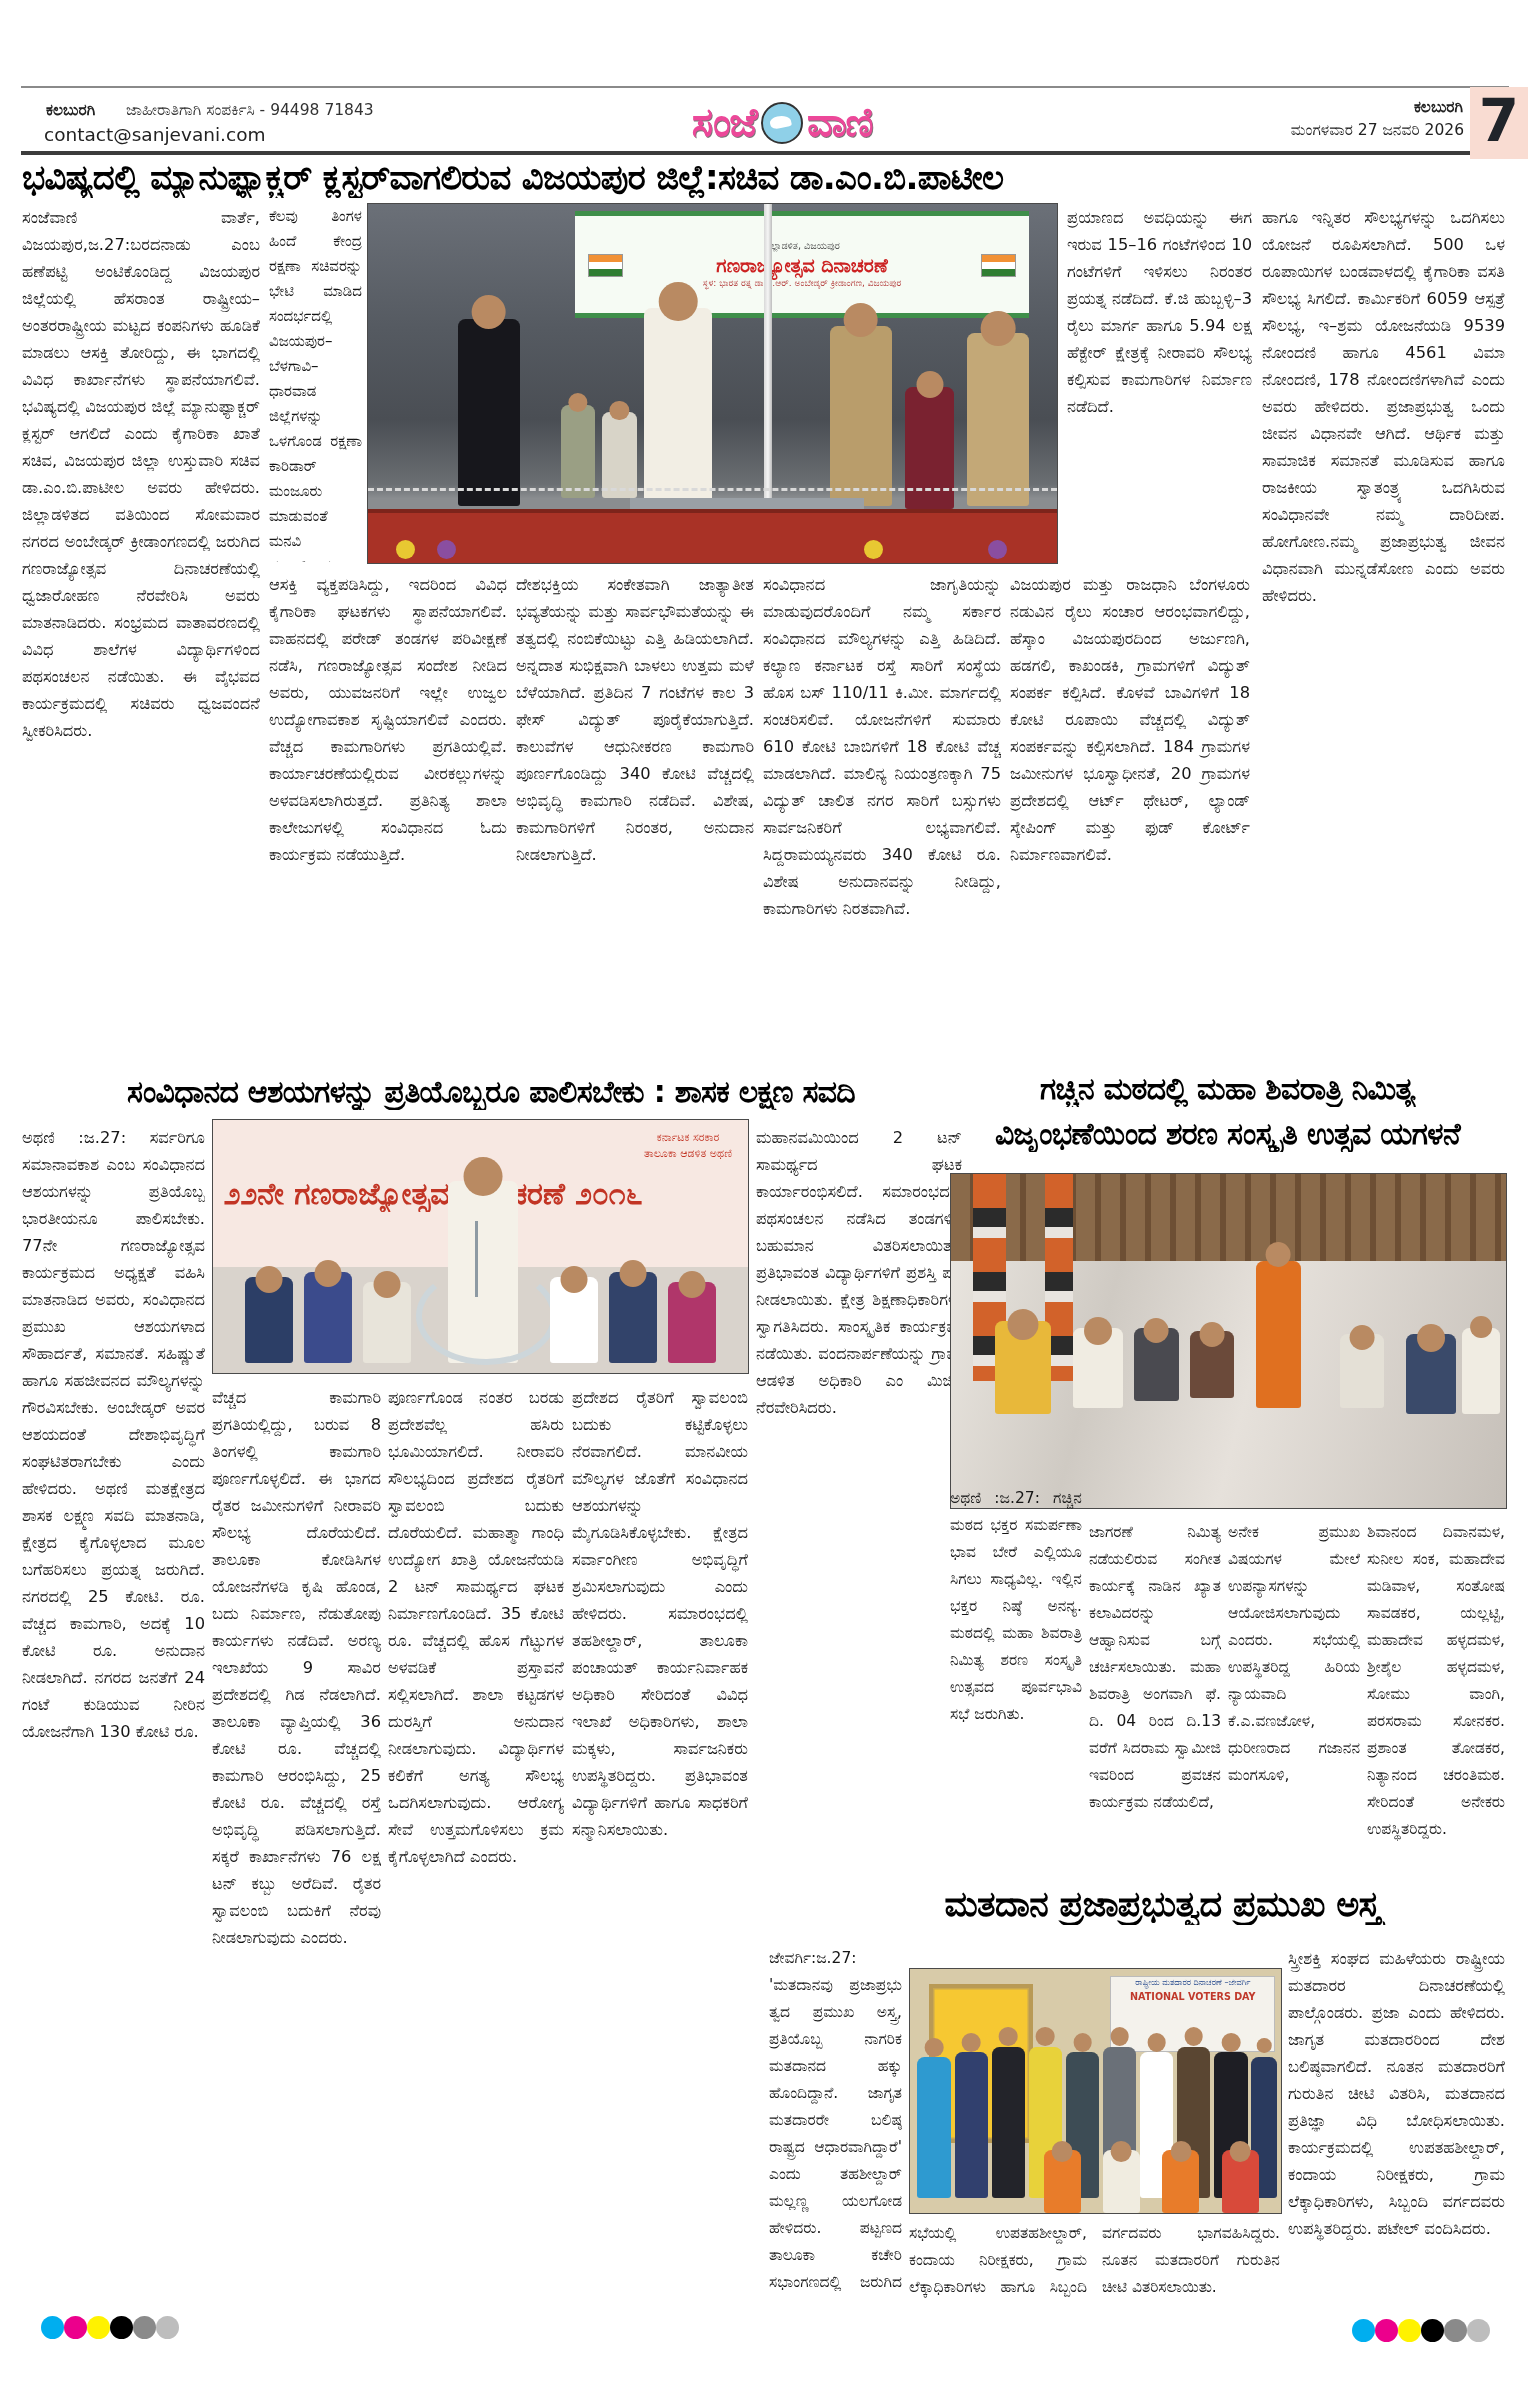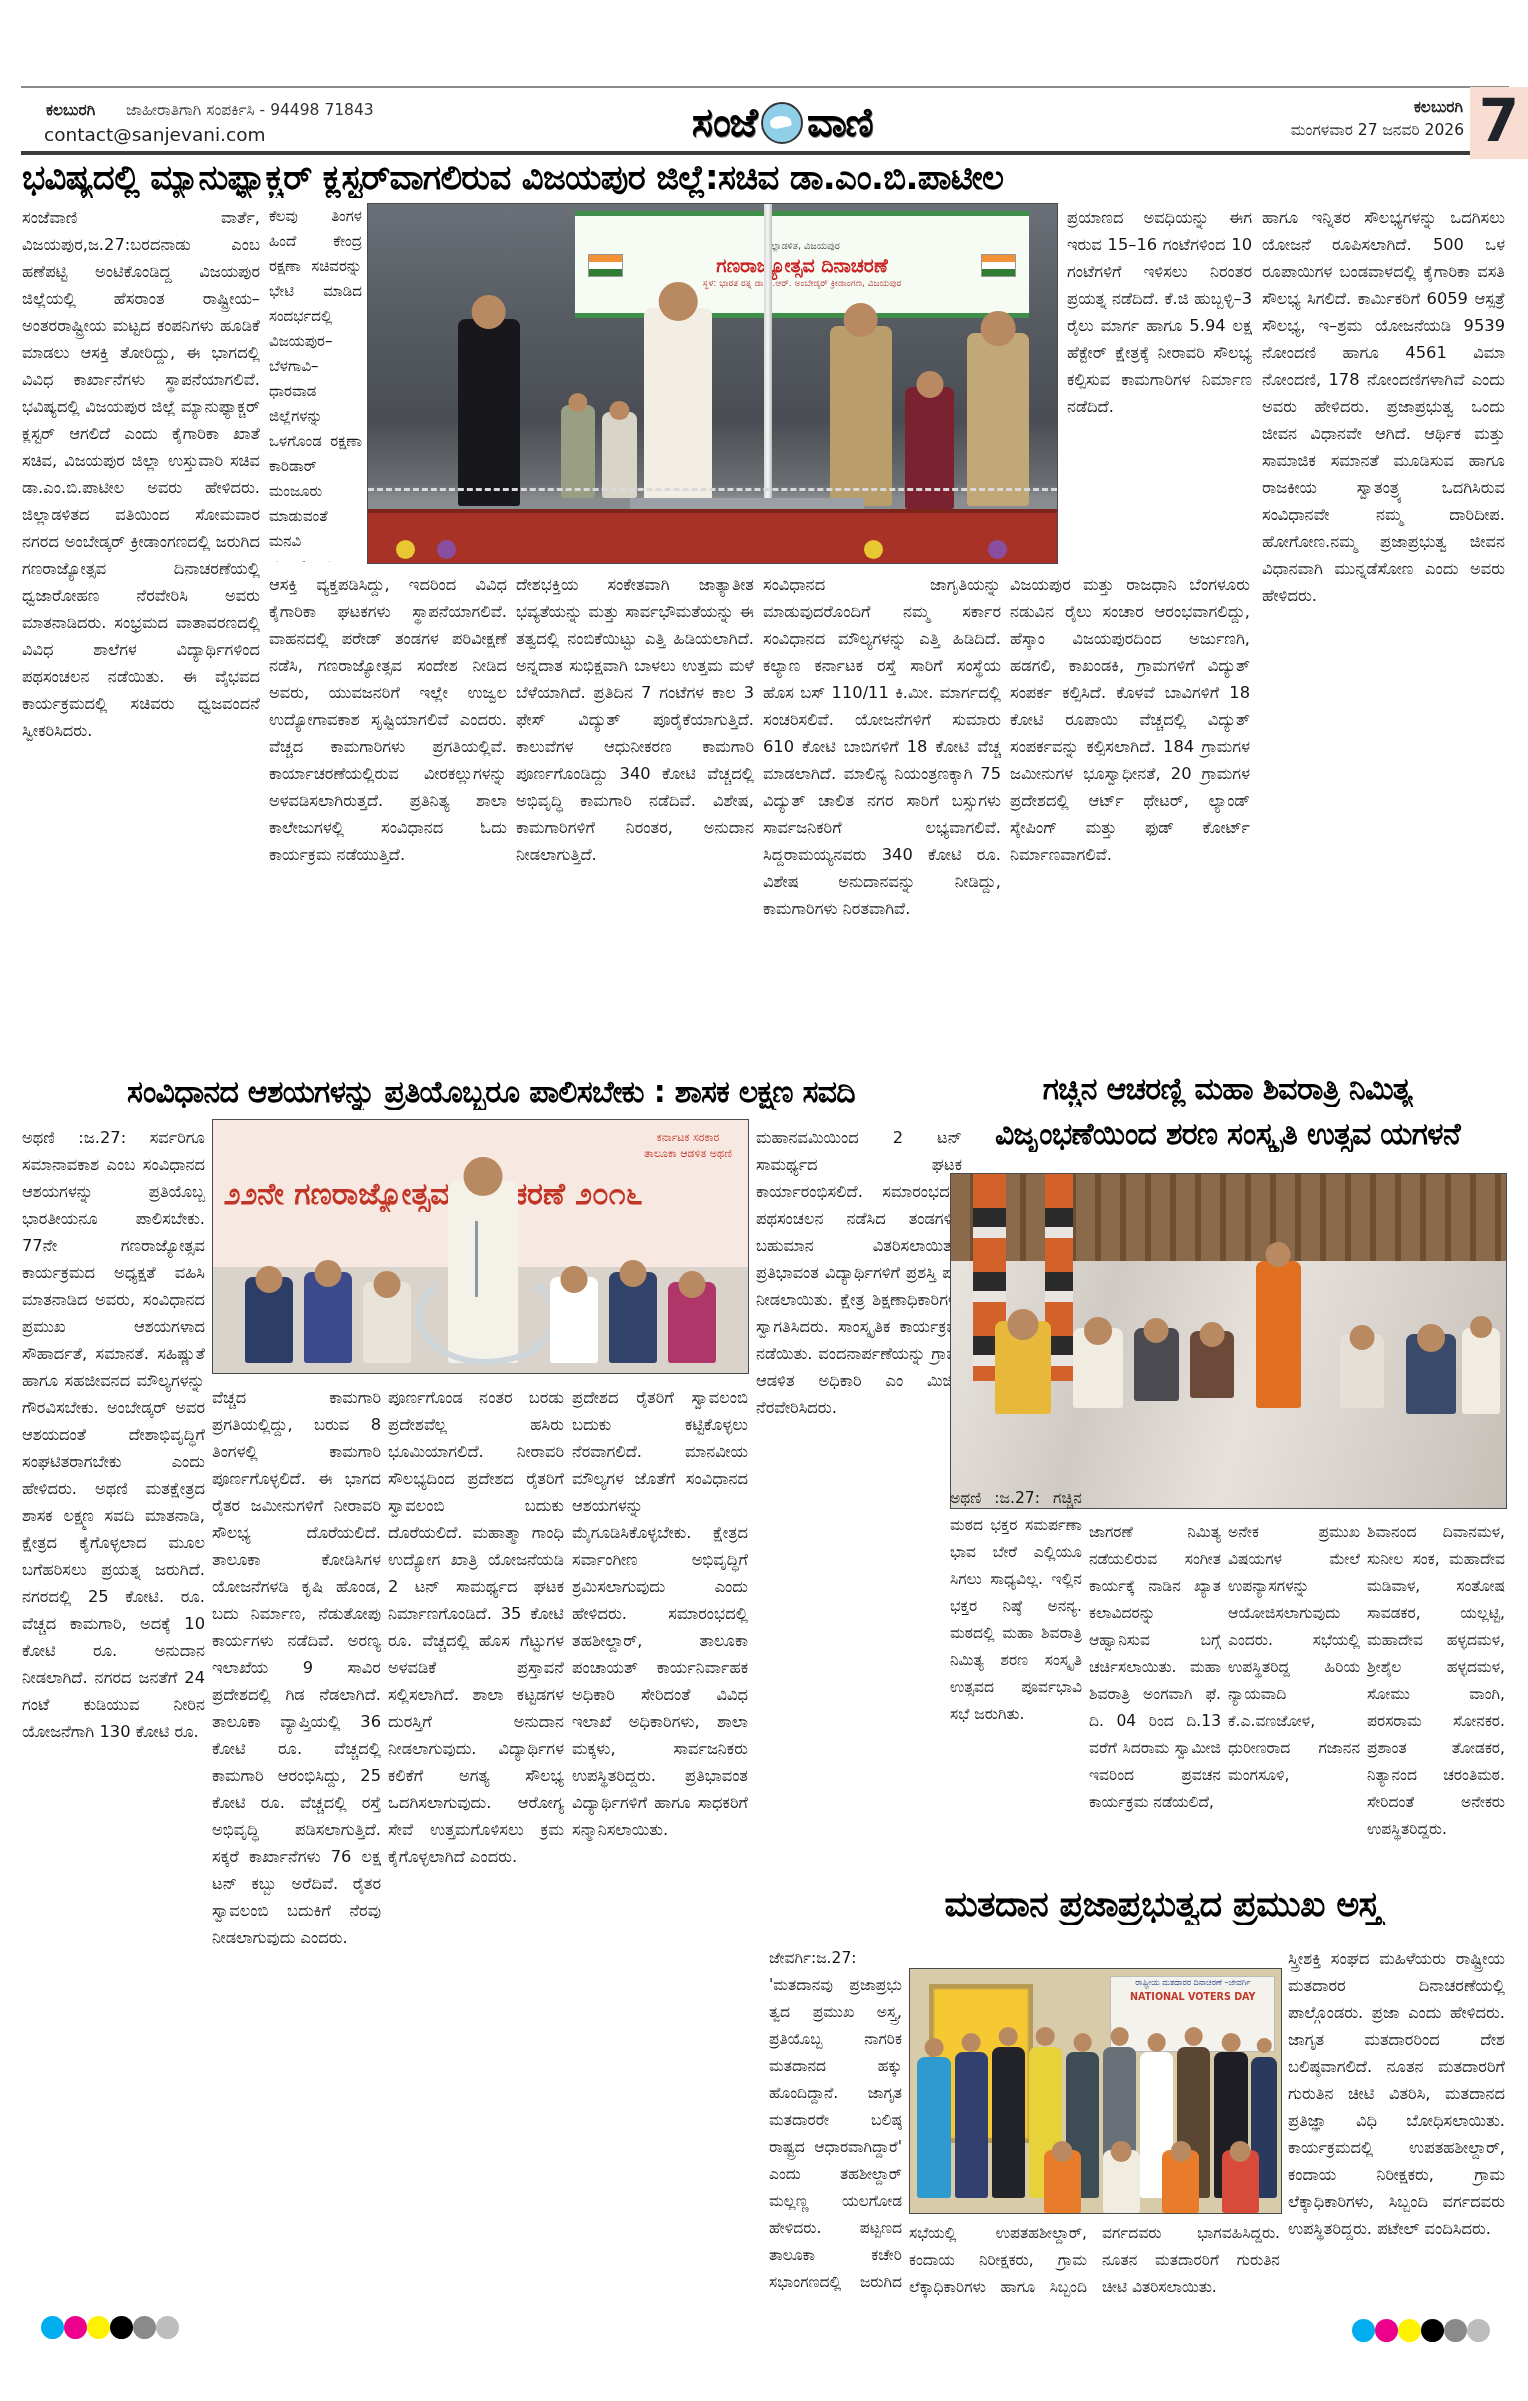--- a/index.html
+++ b/index.html
@@ -3,21 +3,21 @@
 <meta charset="utf-8">
 <style>
   html,body{margin:0;padding:0;background:#e9e9e9;}
   #page{position:relative;width:1528px;height:2401px;background:#ffffff;margin:0 auto;
         font-family:"DejaVu Sans","Liberation Sans",sans-serif;color:#1b1b1b;overflow:hidden;}
   .rule{position:absolute;background:#555;}
   
   .hdr-small{position:absolute;font-size:15.5px;color:#222;}
   .hdr-bold{font-weight:bold;}
   .masthead{position:absolute;top:95px;left:634px;width:296px;height:55px;display:flex;align-items:center;justify-content:center;gap:4.4px;}
-  .mast-txt{font-size:40px;font-weight:900;color:#000000;letter-spacing:-1.5px;text-shadow:0.7px 0.7px 0 #777;}
+  .mast-txt{font-size:40px;font-weight:900;color:#ec4899;letter-spacing:-1.5px;text-shadow:0.7px 0.7px 0 #777;}
   .mast-circle{width:38px;height:38px;border-radius:50%;background:#8fd0e8;border:2.2px solid #333;position:relative;flex:0 0 auto;}
   .mast-circle::after{content:"";position:absolute;left:7.4px;top:12px;width:21px;height:12px;background:#fff;border-radius:60% 90% 20% 60%;transform:rotate(-12deg);}
   .pagebox{position:absolute;left:1470px;top:87px;width:58px;height:72px;background:#f9dcd2;display:flex;align-items:flex-start;justify-content:center;}
   .pagenum{font-size:58px;font-weight:900;color:#20242a;line-height:68px;}
   
   .hl{position:absolute;font-weight:900;color:#000;letter-spacing:-0.7px;white-space:nowrap;overflow:hidden;}
   
   .col{position:absolute;font-size:16.3px;line-height:27px;text-align:justify;overflow:hidden;color:#161616;word-break:break-word;}
   
   .photo{position:absolute;overflow:hidden;border:0.7px solid #4a4a4a;}
@@ -137,21 +137,21 @@
     <div class="pf" style="left:63%;bottom:4%;width:9%;height:34%;background:#ffffff;"></div>
     <div class="pf" style="left:74%;bottom:4%;width:9%;height:36%;background:#32436a;"></div>
     <div class="pf" style="left:85%;bottom:4%;width:9%;height:32%;background:#b0366a;"></div>
   </div>
 
   <div class="col" style="left:756px;top:1124px;width:206px;height:748px;">ಮಹಾನವಮಿಯಿಂದ 2 ಟನ್ ಸಾಮರ್ಥ್ಯದ ಘಟಕ ಕಾರ್ಯಾರಂಭಿಸಲಿದೆ. ಸಮಾರಂಭದಲ್ಲಿ ಪಥಸಂಚಲನ ನಡೆಸಿದ ತಂಡಗಳಿಗೆ ಬಹುಮಾನ ವಿತರಿಸಲಾಯಿತು. ಪ್ರತಿಭಾವಂತ ವಿದ್ಯಾರ್ಥಿಗಳಿಗೆ ಪ್ರಶಸ್ತಿ ಪತ್ರ ನೀಡಲಾಯಿತು. ಕ್ಷೇತ್ರ ಶಿಕ್ಷಣಾಧಿಕಾರಿಗಳು ಸ್ವಾಗತಿಸಿದರು. ಸಾಂಸ್ಕೃತಿಕ ಕಾರ್ಯಕ್ರಮ ನಡೆಯಿತು. ವಂದನಾರ್ಪಣೆಯನ್ನು ಗ್ರಾಮ ಆಡಳಿತ ಅಧಿಕಾರಿ ಎಂ ಮಿರ್ಜಿ ನೆರವೇರಿಸಿದರು.</div>
   <div class="col" style="left:212px;top:1384px;width:169px;height:915px;">ವೆಚ್ಚದ ಕಾಮಗಾರಿ ಪ್ರಗತಿಯಲ್ಲಿದ್ದು, ಬರುವ 8 ತಿಂಗಳಲ್ಲಿ ಕಾಮಗಾರಿ ಪೂರ್ಣಗೊಳ್ಳಲಿದೆ. ಈ ಭಾಗದ ರೈತರ ಜಮೀನುಗಳಿಗೆ ನೀರಾವರಿ ಸೌಲಭ್ಯ ದೊರೆಯಲಿದೆ. ತಾಲೂಕಾ ಕೋಡಿಸಿಗಳ ಯೋಜನೆಗಳಡಿ ಕೃಷಿ ಹೊಂಡ, ಬದು ನಿರ್ಮಾಣ, ನೆಡುತೋಪು ಕಾರ್ಯಗಳು ನಡೆದಿವೆ. ಅರಣ್ಯ ಇಲಾಖೆಯ 9 ಸಾವಿರ ಪ್ರದೇಶದಲ್ಲಿ ಗಿಡ ನೆಡಲಾಗಿದೆ. ತಾಲೂಕಾ ವ್ಯಾಪ್ತಿಯಲ್ಲಿ 36 ಕೋಟಿ ರೂ. ವೆಚ್ಚದಲ್ಲಿ ಕಾಮಗಾರಿ ಆರಂಭಿಸಿದ್ದು, 25 ಕೋಟಿ ರೂ. ವೆಚ್ಚದಲ್ಲಿ ರಸ್ತೆ ಅಭಿವೃದ್ಧಿ ಪಡಿಸಲಾಗುತ್ತಿದೆ. ಸಕ್ಕರೆ ಕಾರ್ಖಾನೆಗಳು 76 ಲಕ್ಷ ಟನ್ ಕಬ್ಬು ಅರೆದಿವೆ. ರೈತರ ಸ್ವಾವಲಂಬಿ ಬದುಕಿಗೆ ನೆರವು ನೀಡಲಾಗುವುದು ಎಂದರು.</div>
   <div class="col" style="left:388px;top:1384px;width:176px;height:915px;">ಪೂರ್ಣಗೊಂಡ ನಂತರ ಬರಡು ಪ್ರದೇಶವೆಲ್ಲ ಹಸಿರು ಭೂಮಿಯಾಗಲಿದೆ. ನೀರಾವರಿ ಸೌಲಭ್ಯದಿಂದ ಪ್ರದೇಶದ ರೈತರಿಗೆ ಸ್ವಾವಲಂಬಿ ಬದುಕು ದೊರೆಯಲಿದೆ. ಮಹಾತ್ಮಾ ಗಾಂಧಿ ಉದ್ಯೋಗ ಖಾತ್ರಿ ಯೋಜನೆಯಡಿ 2 ಟನ್ ಸಾಮರ್ಥ್ಯದ ಘಟಕ ನಿರ್ಮಾಣಗೊಂಡಿದೆ. 35 ಕೋಟಿ ರೂ. ವೆಚ್ಚದಲ್ಲಿ ಹೊಸ ಗೆಟ್ಟುಗಳ ಅಳವಡಿಕೆ ಪ್ರಸ್ತಾವನೆ ಸಲ್ಲಿಸಲಾಗಿದೆ. ಶಾಲಾ ಕಟ್ಟಡಗಳ ದುರಸ್ತಿಗೆ ಅನುದಾನ ನೀಡಲಾಗುವುದು. ವಿದ್ಯಾರ್ಥಿಗಳ ಕಲಿಕೆಗೆ ಅಗತ್ಯ ಸೌಲಭ್ಯ ಒದಗಿಸಲಾಗುವುದು. ಆರೋಗ್ಯ ಸೇವೆ ಉತ್ತಮಗೊಳಿಸಲು ಕ್ರಮ ಕೈಗೊಳ್ಳಲಾಗಿದೆ ಎಂದರು.</div>
   <div class="col" style="left:572px;top:1384px;width:176px;height:915px;">ಪ್ರದೇಶದ ರೈತರಿಗೆ ಸ್ವಾವಲಂಬಿ ಬದುಕು ಕಟ್ಟಿಕೊಳ್ಳಲು ನೆರವಾಗಲಿದೆ. ಮಾನವೀಯ ಮೌಲ್ಯಗಳ ಜೊತೆಗೆ ಸಂವಿಧಾನದ ಆಶಯಗಳನ್ನು ಮೈಗೂಡಿಸಿಕೊಳ್ಳಬೇಕು. ಕ್ಷೇತ್ರದ ಸರ್ವಾಂಗೀಣ ಅಭಿವೃದ್ಧಿಗೆ ಶ್ರಮಿಸಲಾಗುವುದು ಎಂದು ಹೇಳಿದರು. ಸಮಾರಂಭದಲ್ಲಿ ತಹಶೀಲ್ದಾರ್, ತಾಲೂಕಾ ಪಂಚಾಯತ್ ಕಾರ್ಯನಿರ್ವಾಹಕ ಅಧಿಕಾರಿ ಸೇರಿದಂತೆ ವಿವಿಧ ಇಲಾಖೆ ಅಧಿಕಾರಿಗಳು, ಶಾಲಾ ಮಕ್ಕಳು, ಸಾರ್ವಜನಿಕರು ಉಪಸ್ಥಿತರಿದ್ದರು. ಪ್ರತಿಭಾವಂತ ವಿದ್ಯಾರ್ಥಿಗಳಿಗೆ ಹಾಗೂ ಸಾಧಕರಿಗೆ ಸನ್ಮಾನಿಸಲಾಯಿತು.</div>
 
-  <div class="hl" style="left:950px;top:1071px;width:555px;font-size:30px;text-align:center;">ಗಚ್ಚಿನ ಆಚರಣ್ಲಿ ಮಹಾ ಶಿವರಾತ್ರಿ ನಿಮಿತ್ಯ</div>
+  <div class="hl" style="left:950px;top:1071px;width:555px;font-size:30px;text-align:center;">ಗಚ್ಚಿನ ಮಠದಲ್ಲಿ ಮಹಾ ಶಿವರಾತ್ರಿ ನಿಮಿತ್ಯ</div>
   <div class="hl" style="left:950px;top:1116px;width:555px;font-size:30px;text-align:center;">ವಿಜೃಂಭಣೆಯಿಂದ ಶರಣ ಸಂಸ್ಕೃತಿ ಉತ್ಸವ ಯಗಳನೆ</div>
 
   <div class="photo" style="left:950px;top:1173px;width:555px;height:334px;">
     <div class="p3-bg"></div>
     <div class="p3-top"></div>
     <div class="p3-pillar" style="left:4%;width:6%;"></div>
     <div class="p3-pillar" style="left:17%;width:5%;"></div>
     <div class="pf" style="left:8%;bottom:28%;width:10%;height:28%;background:#e8b83a;"></div>
     <div class="pf" style="left:22%;bottom:30%;width:9%;height:24%;background:#f0ece2;"></div>
     <div class="pf" style="left:33%;bottom:32%;width:8%;height:22%;background:#4a4a50;"></div>

